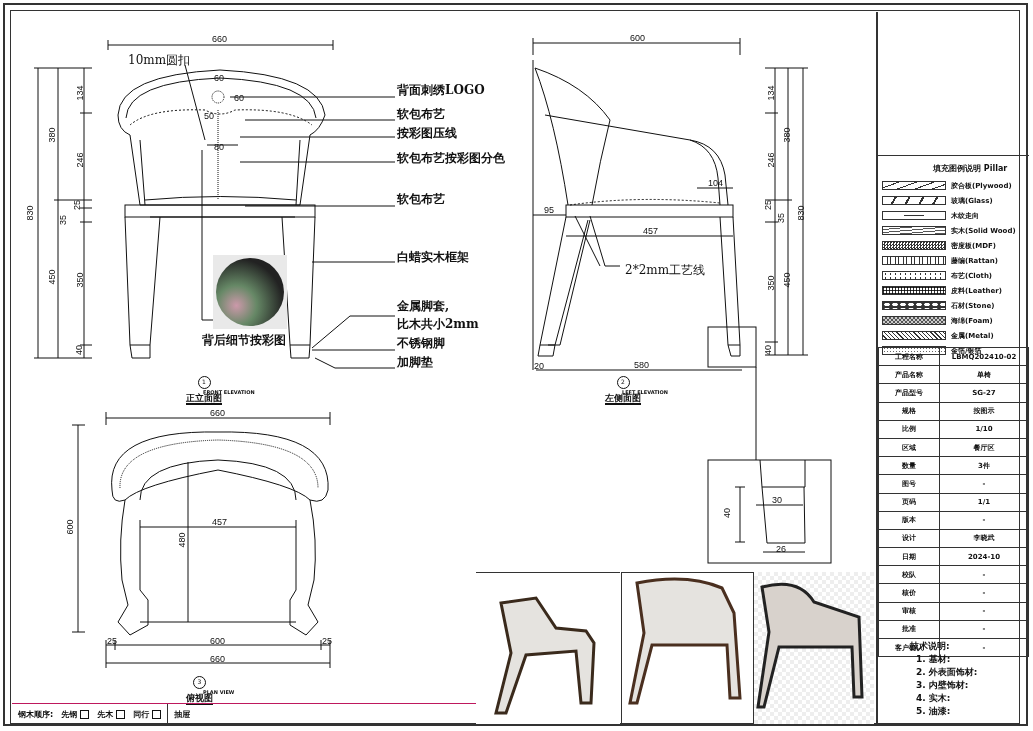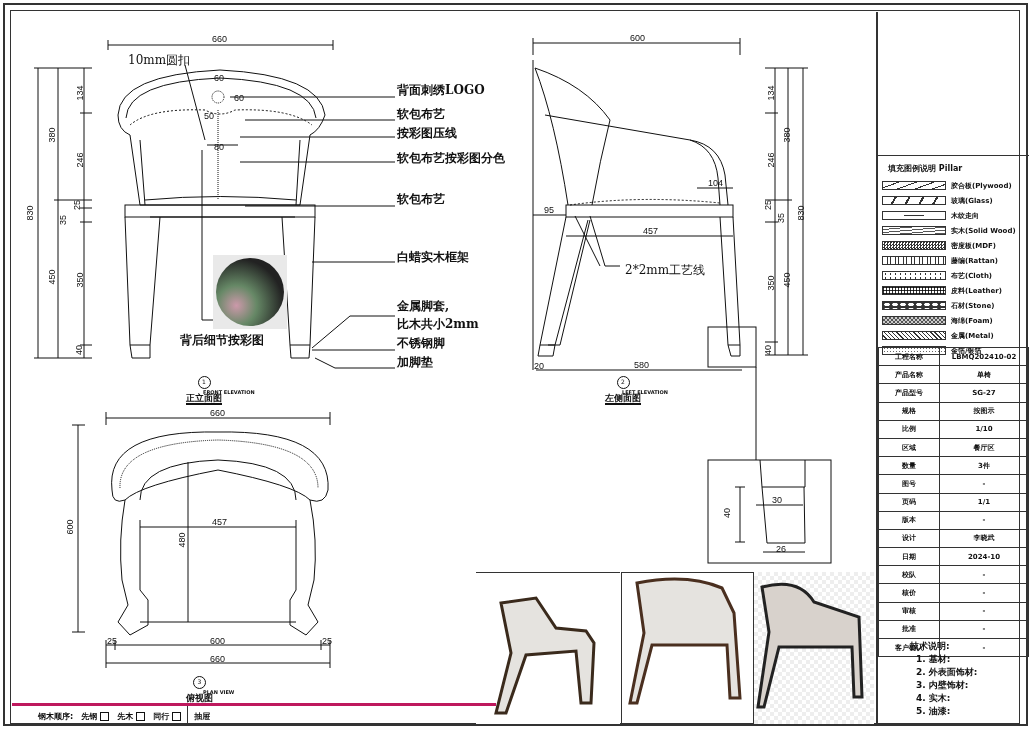--- a/index.html
+++ b/index.html
@@ -6,29 +6,29 @@
   body{width:1033px;height:731px;position:relative;overflow:hidden;font-family:"DejaVu Sans",sans-serif;color:#111;}
   .frame-outer{position:absolute;left:3px;top:3px;width:1025px;height:723px;border:2px solid #333;box-sizing:border-box;}
   .frame-inner{position:absolute;left:10px;top:10px;width:1010px;height:714px;border:1px solid #333;box-sizing:border-box;}
   .abs{position:absolute;}
   svg{position:absolute;left:0;top:0;}
   .lbl{position:absolute;font-size:12px;font-weight:bold;white-space:nowrap;font-family:"DejaVu Serif",serif;}
   .dim{position:absolute;font-size:9px;font-family:"Liberation Sans",sans-serif;white-space:nowrap;}
   .vdim{position:absolute;font-size:9px;font-family:"Liberation Sans",sans-serif;transform:rotate(-90deg);transform-origin:center;white-space:nowrap;}
   .title-block{position:absolute;left:876px;top:12px;width:153px;height:712px;border-left:2px solid #333;box-sizing:border-box;}
   .legend{position:absolute;left:0;top:145px;width:151px;}
-  .legend-title{font-size:8px;font-weight:bold;padding:6px 0 4px 10px;}
+  .legend-title{font-size:8px;font-weight:bold;padding:6px 0 4px 10px;margin-left:45px;}
   .legend-row{display:flex;align-items:center;height:15px;padding-left:4px;}
   .swatch{width:64px;height:9px;border:1px solid #333;margin-right:5px;box-sizing:border-box;}
   .legend-text{font-size:7px;font-weight:bold;}
   table.info{position:absolute;left:0;top:335px;width:151px;border-collapse:collapse;font-size:7px;font-weight:bold;}
   table.info td{border:1px solid #333;height:17.2px;text-align:center;padding:0;}
   table.info td.k{width:60px;}
   .notes{position:absolute;left:0;top:628px;width:151px;font-size:9px;font-weight:bold;line-height:13px;padding-left:8px;box-sizing:border-box;margin-left:24px;}
-  .bottom-bar{position:absolute;left:12px;top:703px;width:464px;height:20px;border-top:3px solid #be185d;font-size:8px;font-weight:bold;display:flex;align-items:center;padding-left:20px;}
+  .bottom-bar{position:absolute;left:12px;top:703px;width:464px;height:20px;border-top:1px solid #be185d;font-size:8px;font-weight:bold;display:flex;align-items:center;}
   .bottom-bar .seg{padding:0 6px;border-right:1px solid #333;height:100%;display:flex;align-items:center;gap:8px;}
   .cb{display:inline-block;width:7px;height:7px;border:1.5px solid #111;margin-left:3px;vertical-align:middle;}
   .photo{position:absolute;top:572px;height:152px;border:1px solid #333;box-sizing:border-box;background:#fff;}
   .view-title{position:absolute;display:flex;align-items:center;gap:4px;flex-direction:column;}
   .view-title .circle{width:13px;height:13px;border:1.5px solid #111;border-radius:50%;box-sizing:border-box;font-size:6px;text-align:center;line-height:10px;}
   .view-title .cn{font-size:9px;font-weight:bold;border-bottom:2px solid #111;line-height:10px;}
   .view-title .en{font-size:5px;font-weight:bold;position:absolute;left:17px;top:13px;white-space:nowrap;}
 </style>
 </head>
 <body>
@@ -184,21 +184,21 @@
 <div class="lbl" style="left:397px;top:191px;">软包布艺</div>
 <div class="lbl" style="left:397px;top:249px;">白蜡实木框架</div>
 <div class="lbl" style="left:397px;top:298px;">金属脚套,</div>
 <div class="lbl" style="left:397px;top:316px;">比木共小2mm</div>
 <div class="lbl" style="left:397px;top:335px;">不锈钢脚</div>
 <div class="lbl" style="left:397px;top:354px;">加脚垫</div>
 
 <div class="abs" style="left:213px;top:255px;width:74px;height:74px;background:#e9e9e9;">
   <div style="position:absolute;left:3px;top:3px;width:68px;height:68px;border-radius:50%;background:radial-gradient(circle at 30% 70%,#c9a 0%,#686 30%,#222 70%);"></div>
 </div>
-<div class="lbl" style="left:180px;top:332px;">背后细节按彩图</div>
+<div class="lbl" style="left:202px;top:332px;">背后细节按彩图</div>
 
 <div class="view-title" style="left:186px;top:376px;">
   <div class="circle">1</div>
   <div class="cn">正立面图</div>
   <div class="en">FRONT ELEVATION</div>
 </div>
 
 <div class="dim" style="left:630px;top:33px;">600</div>
 <div class="dim" style="left:544px;top:205px;">95</div>
 <div class="dim" style="left:708px;top:178px;">104</div>

